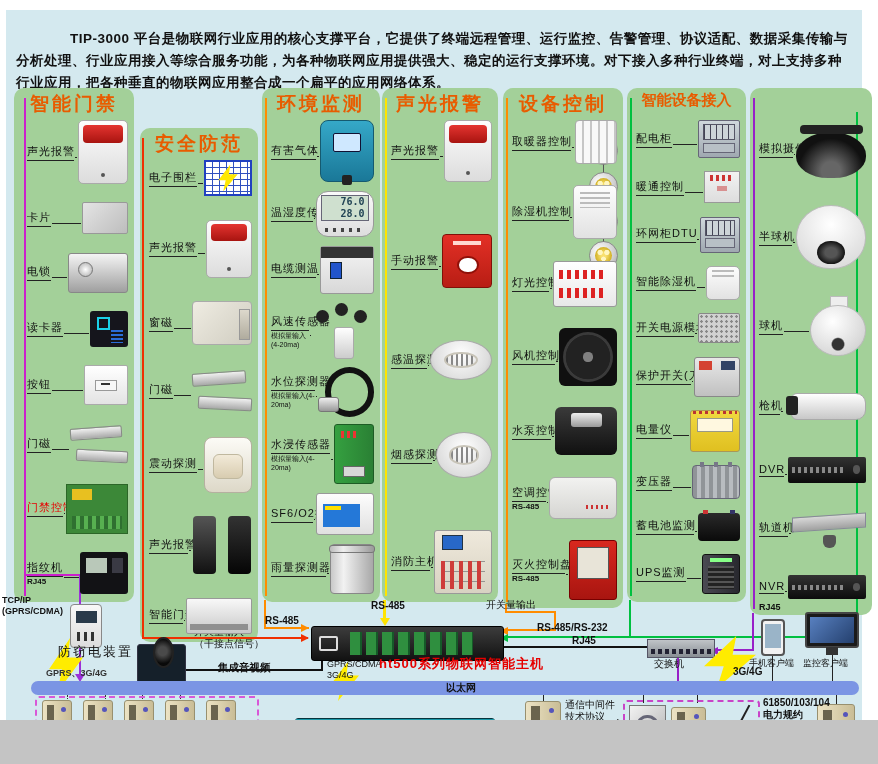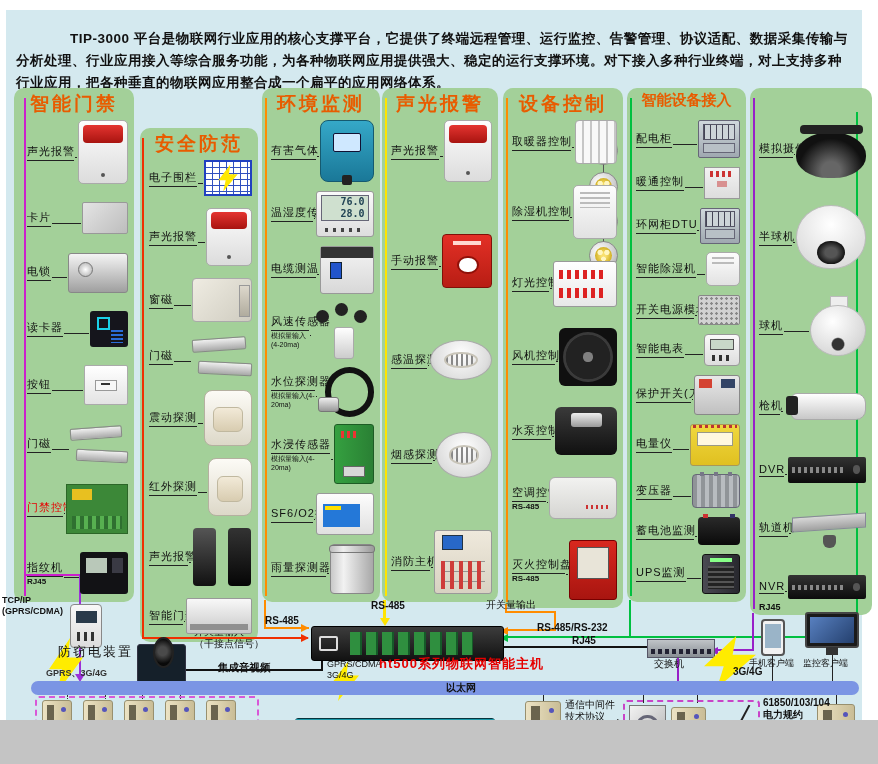--- a/index.html
+++ b/index.html
@@ -51,21 +51,21 @@
 .d-pir{background:linear-gradient(#fcfbf6,#ddd8c8);border:1px solid #b5b0a0;border-radius:8px}
 .d-pir::before{content:"";position:absolute;left:18%;right:18%;top:30%;bottom:24%;background:linear-gradient(#f2ead8,#d8ccb0);border-radius:6px;border:1px solid #c0b89f}
 .d-towers::before,.d-towers::after{content:"";position:absolute;top:0;bottom:0;width:38%;background:linear-gradient(#555,#111);border-radius:4px}
 .d-towers::before{left:2%}
 .d-towers::after{right:2%;background:linear-gradient(#333,#050505)}
 .d-flat{background:linear-gradient(#f8f8f8,#c8c8c8);border:1px solid #999;border-radius:2px}
 .d-flat::before{content:"";position:absolute;left:4%;right:4%;bottom:8%;height:18%;background:#909090}
 .d-gas{background:linear-gradient(#35a8c8,#1a7898);border-radius:8px;border:1px solid #155a70}
 .d-gas::before{content:"";position:absolute;left:24%;right:24%;top:20%;height:28%;background:#cfe8ff;border:1px solid #113;border-radius:2px}
 .d-gas::after{content:"";position:absolute;left:40%;bottom:-6%;width:20%;height:16%;background:#222;border-radius:2px}
-.d-lcd{background:linear-gradient(#fafafa,#ddd);border:1px solid #999;border-radius:3px}
+.d-lcd{background:linear-gradient(#fafafa,#ddd);border:1px solid #999;border-radius:12px}
 .d-lcd::after{content:"";position:absolute;left:15%;right:15%;bottom:8%;height:4px;background:repeating-linear-gradient(90deg,#444 0 3px,#0000 3px 8px)}
 .scr{position:absolute;left:8%;right:8%;top:8%;height:58%;background:#cfe0cf;border:1px solid #667;font:bold 10px/1.15 "DejaVu Sans Mono",monospace;color:#245;text-align:right;white-space:pre-line;padding:0 3px 0 0;box-sizing:border-box}
 .d-breaker{background:linear-gradient(#f4f4f4,#d8d8d8);border:1px solid #999;border-radius:3px}
 .d-breaker::before{content:"";position:absolute;left:0;right:0;top:0;height:24%;background:#333}
 .d-breaker::after{content:"";position:absolute;left:18%;top:34%;width:18%;height:32%;background:#2255cc;border:1px solid #123}
 .d-wind::before{content:"";position:absolute;width:13px;height:13px;border-radius:50%;background:#222;left:6%;top:14%;box-shadow:19px -7px 0 #222,38px 0 0 #222}
 .d-wind::after{content:"";position:absolute;left:35%;right:32%;bottom:0;height:52%;background:linear-gradient(#fff,#ccc);border:1px solid #aaa;border-radius:3px}
 .d-probe::before{content:"";position:absolute;right:0;top:0;width:66%;height:78%;border:6px solid #111;border-radius:50%}
 .d-probe::after{content:"";position:absolute;left:0;bottom:8%;width:34%;height:26%;background:linear-gradient(#eee,#999);border:1px solid #777;border-radius:3px}
 .d-dingreen{background:linear-gradient(90deg,#35a040,#2a8034);border:1px solid #1d5c24;border-radius:3px}
@@ -283,27 +283,20 @@
           </div>
           <div class="row">
             <div class="txt">
               <span class="lbl">震动探测</span>
             </div>
             <i class="wl"></i>
             <div class="d d-pir" style="width: 46px; height: 54px;"></div>
           </div>
           <div class="row">
             <div class="txt">
-              <span class="lbl">红外探测</span>
-            </div>
-            <i class="wl"></i>
-            <div class="d d-pir" style="width: 42px; height: 56px;"></div>
-          </div>
-          <div class="row">
-            <div class="txt">
               <span class="lbl">声光报警</span>
             </div>
             <i class="wl"></i>
             <div class="d d-towers" style="width: 60px; height: 58px;"></div>
           </div>
           <div class="row">
             <div class="txt">
               <span class="lbl">智能门禁</span>
             </div>
             <i class="wl"></i>
@@ -508,27 +501,20 @@
             </div>
             <i class="wl"></i>
             <div class="d d-dehum" style="width: 32px; height: 32px;"></div>
           </div>
           <div class="row">
             <div class="txt">
               <span class="lbl">开关电源模块</span>
             </div>
             <i class="wl"></i>
             <div class="d d-psu" style="width: 40px; height: 28px;"></div>
-          </div>
-          <div class="row">
-            <div class="txt">
-              <span class="lbl">智能电表</span>
-            </div>
-            <i class="wl"></i>
-            <div class="d d-meter2" style="width: 34px; height: 30px;"></div>
           </div>
           <div class="row">
             <div class="txt">
               <span class="lbl">保护开关(刀闸)</span>
             </div>
             <i class="wl"></i>
             <div class="d d-dingray" style="width: 44px; height: 38px;"></div>
           </div>
           <div class="row">
             <div class="txt">

